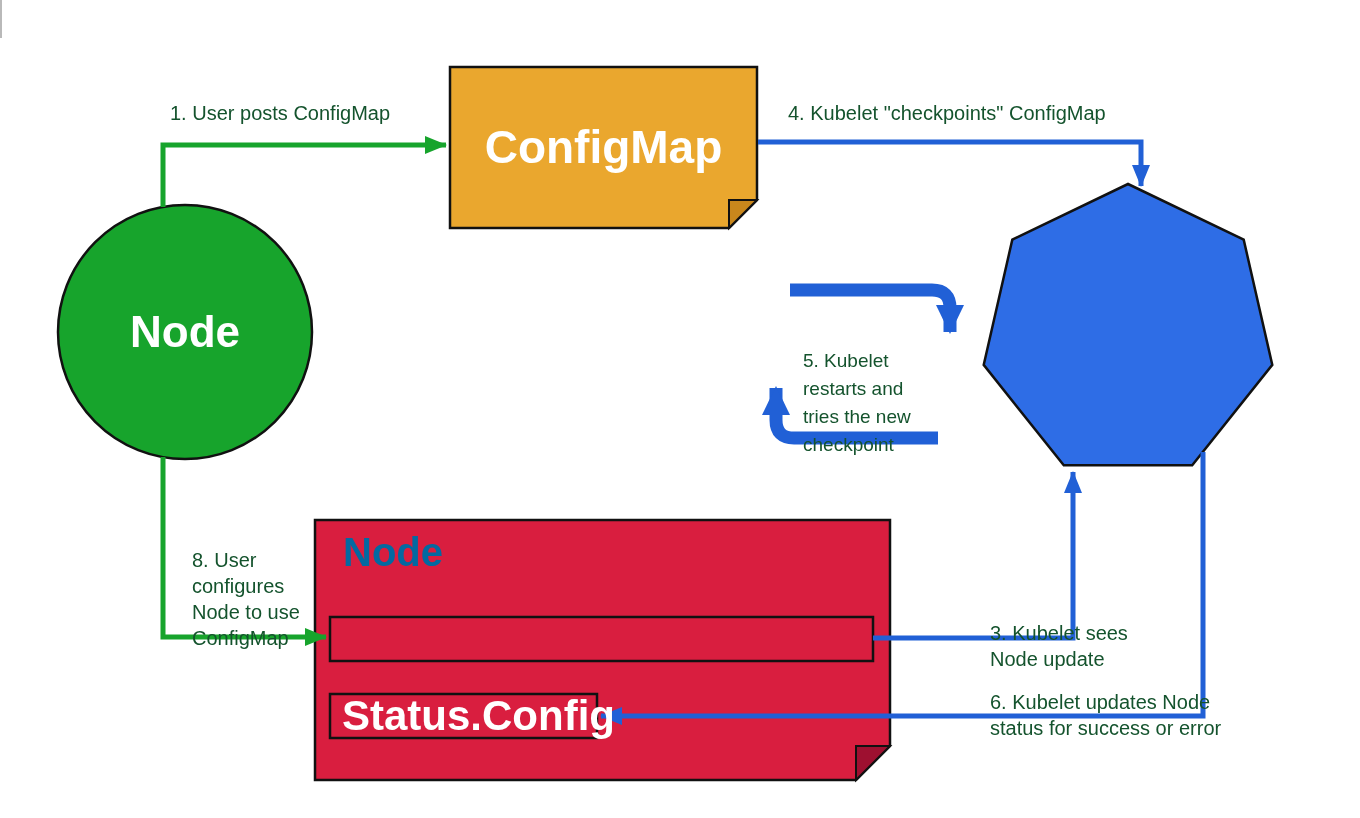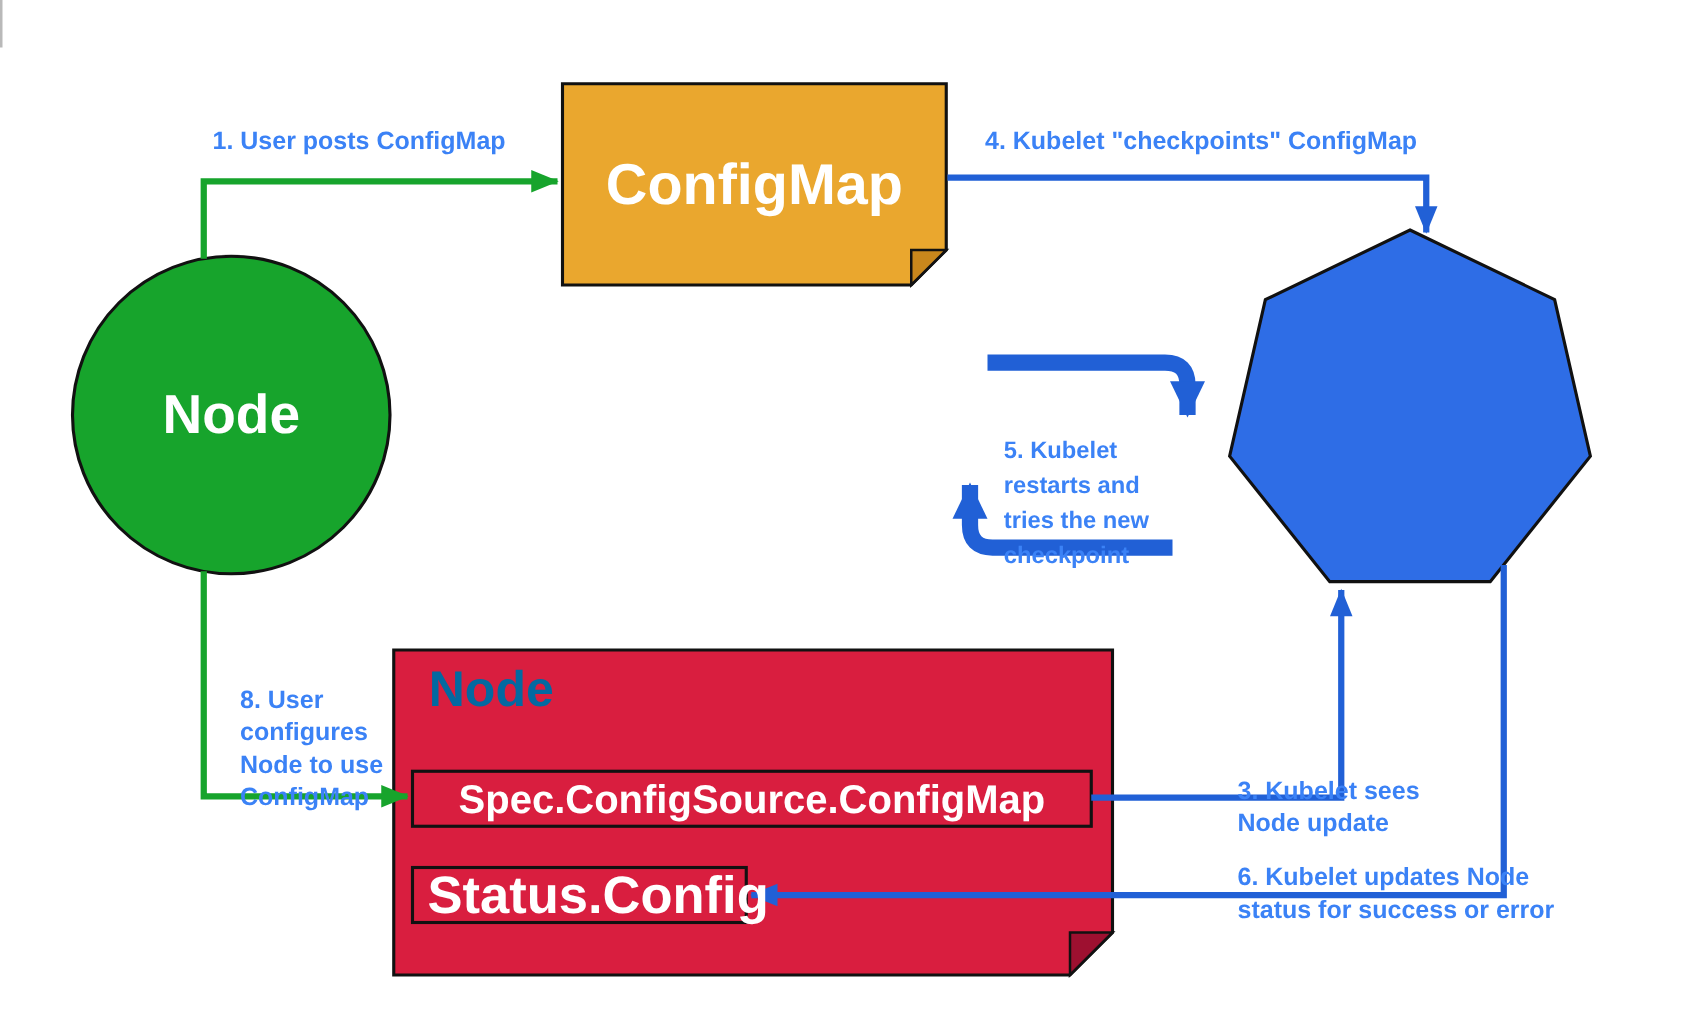--- a/index.html
+++ b/index.html
@@ -1,19 +1,19 @@
 <!DOCTYPE html>
 <html><head>
 <meta charset="utf-8">
 <style>
   html,body{margin:0;padding:0;background:#ffffff;}
   body{font-family:"Liberation Sans", sans-serif;}
   .canvas{position:relative;width:1360px;height:818px;background:#ffffff;overflow:hidden;}
   .canvas svg{position:absolute;left:0;top:0;}
-  .lbl{position:absolute;font-weight:bold;color:#3b82f6;}
+  .lbl{position:absolute;font-weight:normal;color:#14532d;}
   .shape-lbl{position:absolute;font-weight:bold;color:#ffffff;display:flex;align-items:center;justify-content:center;}
   .multiline{white-space:pre-line;margin-top:44px;}
   .step{font-size:20px;line-height:26px;}
   .user-lbl{left:115px;top:300px;width:140px;height:64px;font-size:44px;}
   .configmap-lbl{left:460px;top:116px;width:287px;height:62px;font-size:46px;}
   .kubelet-lbl{left:1028px;top:301px;width:200px;height:62px;font-size:46px;}
   .node-lbl{left:343px;top:530px;font-size:40px;font-weight:bold;color:#0369a1;position:absolute;}
   .spec-lbl{left:330px;top:617px;width:543px;height:44px;font-size:32px;}
   .status-lbl{left:330px;top:694px;width:267px;height:44px;font-size:42px;justify-content:flex-start;padding-left:12px;box-sizing:border-box;}
   .step1-lbl{left:170px;top:100px;}
@@ -63,21 +63,20 @@
 
     <g>
       <path d="M790,290 L932,290 Q950,290 950,308 L950,332" fill="none" stroke-width="13" stroke-linecap="butt" marker-end="url(#ah-blue-big)" stroke="#2160d6"></path>
       <path d="M938,438 L794,438 Q776,438 776,420 L776,388" fill="none" stroke-width="13" stroke-linecap="butt" marker-end="url(#ah-blue-big)" stroke="#2160d6"></path>
     </g>
   </svg>
 
   <div class="shape-lbl user-lbl">Node</div>
   <div class="shape-lbl configmap-lbl">ConfigMap</div>
   <div class="node-lbl">Node</div>
-  <div class="shape-lbl spec-lbl">Spec.ConfigSource.ConfigMap</div>
   <div class="shape-lbl status-lbl">Status.Config</div>
 
   <div class="lbl step step1-lbl">1. User posts ConfigMap</div>
   <div class="lbl step multiline step2-lbl">8. User
 configures
 Node to use
 ConfigMap</div>
   <div class="lbl step multiline step3-lbl">3. Kubelet sees
 Node update</div>
   <div class="lbl step step4-lbl">4. Kubelet "checkpoints" ConfigMap</div>

